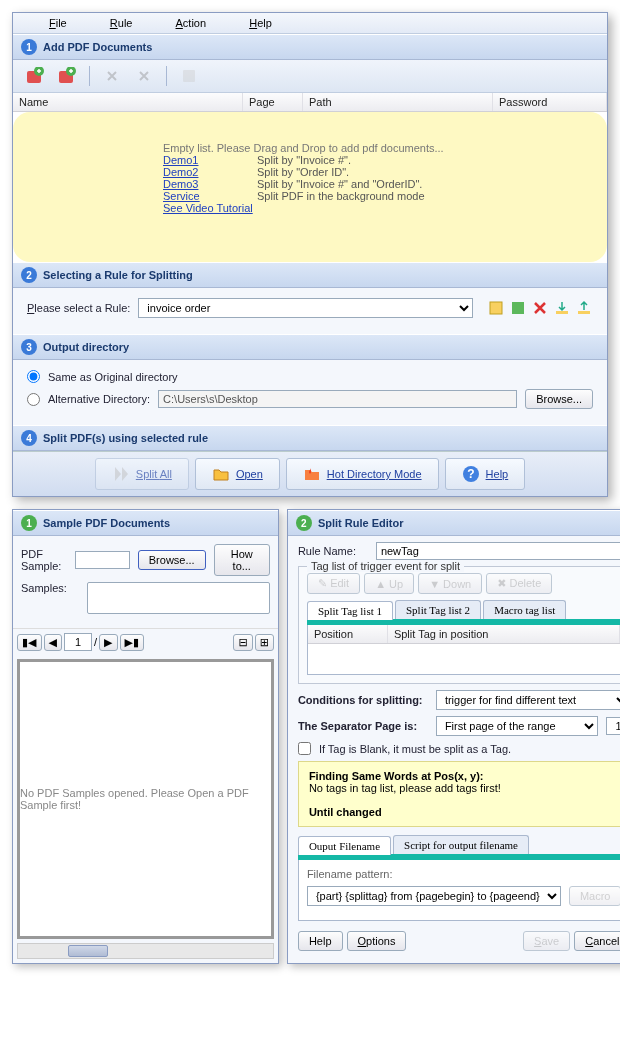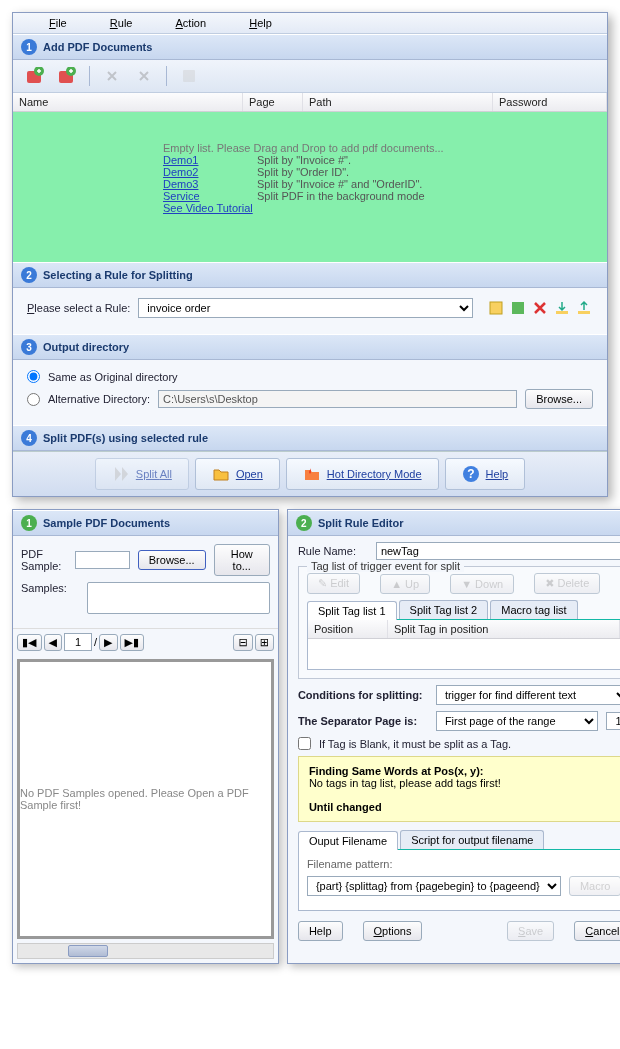--- a/index.html
+++ b/index.html
@@ -10,41 +10,41 @@
 .menubar u { text-decoration: underline; }
 .section-hdr { background: linear-gradient(#dce7f7, #c7d7ef); padding: 4px 8px; border-top: 1px solid #fff; border-bottom: 1px solid #a8b8d4; display: flex; align-items: center; font-weight: bold; font-size: 11px; color: #1a3a6e; }
 .numcircle { display: inline-flex; align-items: center; justify-content: center; width: 16px; height: 16px; border-radius: 50%; color: #fff; font-size: 10px; font-weight: bold; margin-right: 6px; }
 .nc-blue { background: #3a7ad8; }
 .nc-green { background: #4caf50; }
 .toolbar { background: linear-gradient(#f0f4fb, #dde6f3); padding: 4px 8px; border-bottom: 1px solid #c0cde0; display: flex; align-items: center; gap: 4px; }
 .tbtn { width: 28px; height: 24px; display: inline-flex; align-items: center; justify-content: center; border: 1px solid transparent; border-radius: 3px; }
 .sep { width: 1px; height: 20px; background: #a8b8d4; margin: 0 4px; }
 .col-hdr { background: linear-gradient(#fcfcfd, #ececf0); border-bottom: 1px solid #d0d0d6; display: flex; font-size: 11px; color: #222; }
 .col-hdr > div { padding: 3px 6px; border-right: 1px solid #e0e0e6; }
-.list-area { min-height: 150px; background: #86efac; padding: 10px; }
+.list-area { min-height: 150px; background: #fef9c3; padding: 10px; border-radius: 17px; }
 .empty-msg { text-align: left; color: #777; margin-left: 140px; margin-top: 20px; font-size: 11px; }
 .demo-row { margin-left: 140px; font-size: 11px; }
 .demo-row a { color: #2040c0; text-decoration: underline; display: inline-block; width: 94px; }
 .demo-row span { color: #555; }
 .section-body { padding: 10px 14px; background: #f4f7fc; font-size: 11px; }
 .row { display: flex; align-items: center; gap: 8px; margin-bottom: 6px; }
 .row label { color: #223; }
 select, input[type=text] { font-size: 11px; padding: 2px 4px; border: 1px solid #9ab; background: #fff; }
 .btn { background: linear-gradient(#fdfdfd, #e6e6ec); border: 1px solid #9ab; border-radius: 3px; padding: 3px 10px; font-size: 11px; cursor: pointer; }
 .action-bar { background: linear-gradient(#e8eef8, #d0dcf0); padding: 6px; display: flex; justify-content: center; gap: 0; border-top: 1px solid #bcc; text-align: right; }
 .bigbtn { display: flex; align-items: center; gap: 6px; padding: 6px 16px; border: 1px solid #b0c0d8; border-radius: 3px; background: linear-gradient(#f6faff, #e0e8f4); margin: 0 3px; font-size: 11px; color: #2040a0; text-decoration: underline; }
 .icon-btn { width: 18px; height: 18px; display: inline-flex; align-items: center; justify-content: center; }
 .fieldset { border: 1px solid #c0c8d6; padding: 6px 8px 8px; margin: 6px 0; position: relative; background: #f8fafd; }
 .fieldset-label { position: absolute; top: -7px; left: 8px; background: #f4f7fc; padding: 0 4px; font-size: 11px; color: #333; }
-.tabs { display: flex; border-bottom: 1px solid #14b8a6; margin-top: 6px; }
+.tabs { display: flex; border-bottom: 6px solid #14b8a6; margin-top: 6px; font-family: Liberation Serif, serif; }
 .tab { padding: 3px 10px; border: 1px solid #aab8ce; border-bottom: none; background: #e6ecf6; margin-right: 2px; border-radius: 3px 3px 0 0; font-size: 11px; }
 .tab.active { background: #fff; position: relative; top: 1px; }
 .tab-pane { border: 1px solid #aab8ce; border-top: none; background: #fff; min-height: 50px; }
 .yellow-box { background: #ffffcc; border: 1px solid #ddd88a; padding: 8px 10px; font-size: 11px; }
-.btn-row { display: flex; gap: 20px; align-items: flex-end; }
+.btn-row { display: flex; gap: 4px; }
 .nav-bar { display: flex; align-items: center; gap: 2px; padding: 4px; background: #f4f7fc; border-top: 1px solid #ddd; }
 .preview { border: 3px solid #999; height: 280px; display: flex; align-items: center; justify-content: center; color: #888; font-size: 11px; margin: 4px; background: #fff; }
 .scroll-h { height: 16px; background: #e8e8e8; border: 1px solid #ccc; margin: 0 4px 4px; position: relative; }
 .scroll-thumb { position: absolute; left: 50px; width: 40px; top: 1px; bottom: 1px; background: linear-gradient(#d0d8e8, #b0bcd4); border: 1px solid #8a9cc2; border-radius: 2px; }
 .dual { display: flex; gap: 8px; margin: 12px; }
 .pane { flex: 1; border: 1px solid #8a9cc2; box-shadow: 3px 3px 8px rgba(0,0,0,0.25); background: #f4f7fc; }
 .iconbtn-group { display: flex; gap: 4px; align-items: center; margin-left: 6px; }
 svg { display: block; }
 </style>
 </head>

